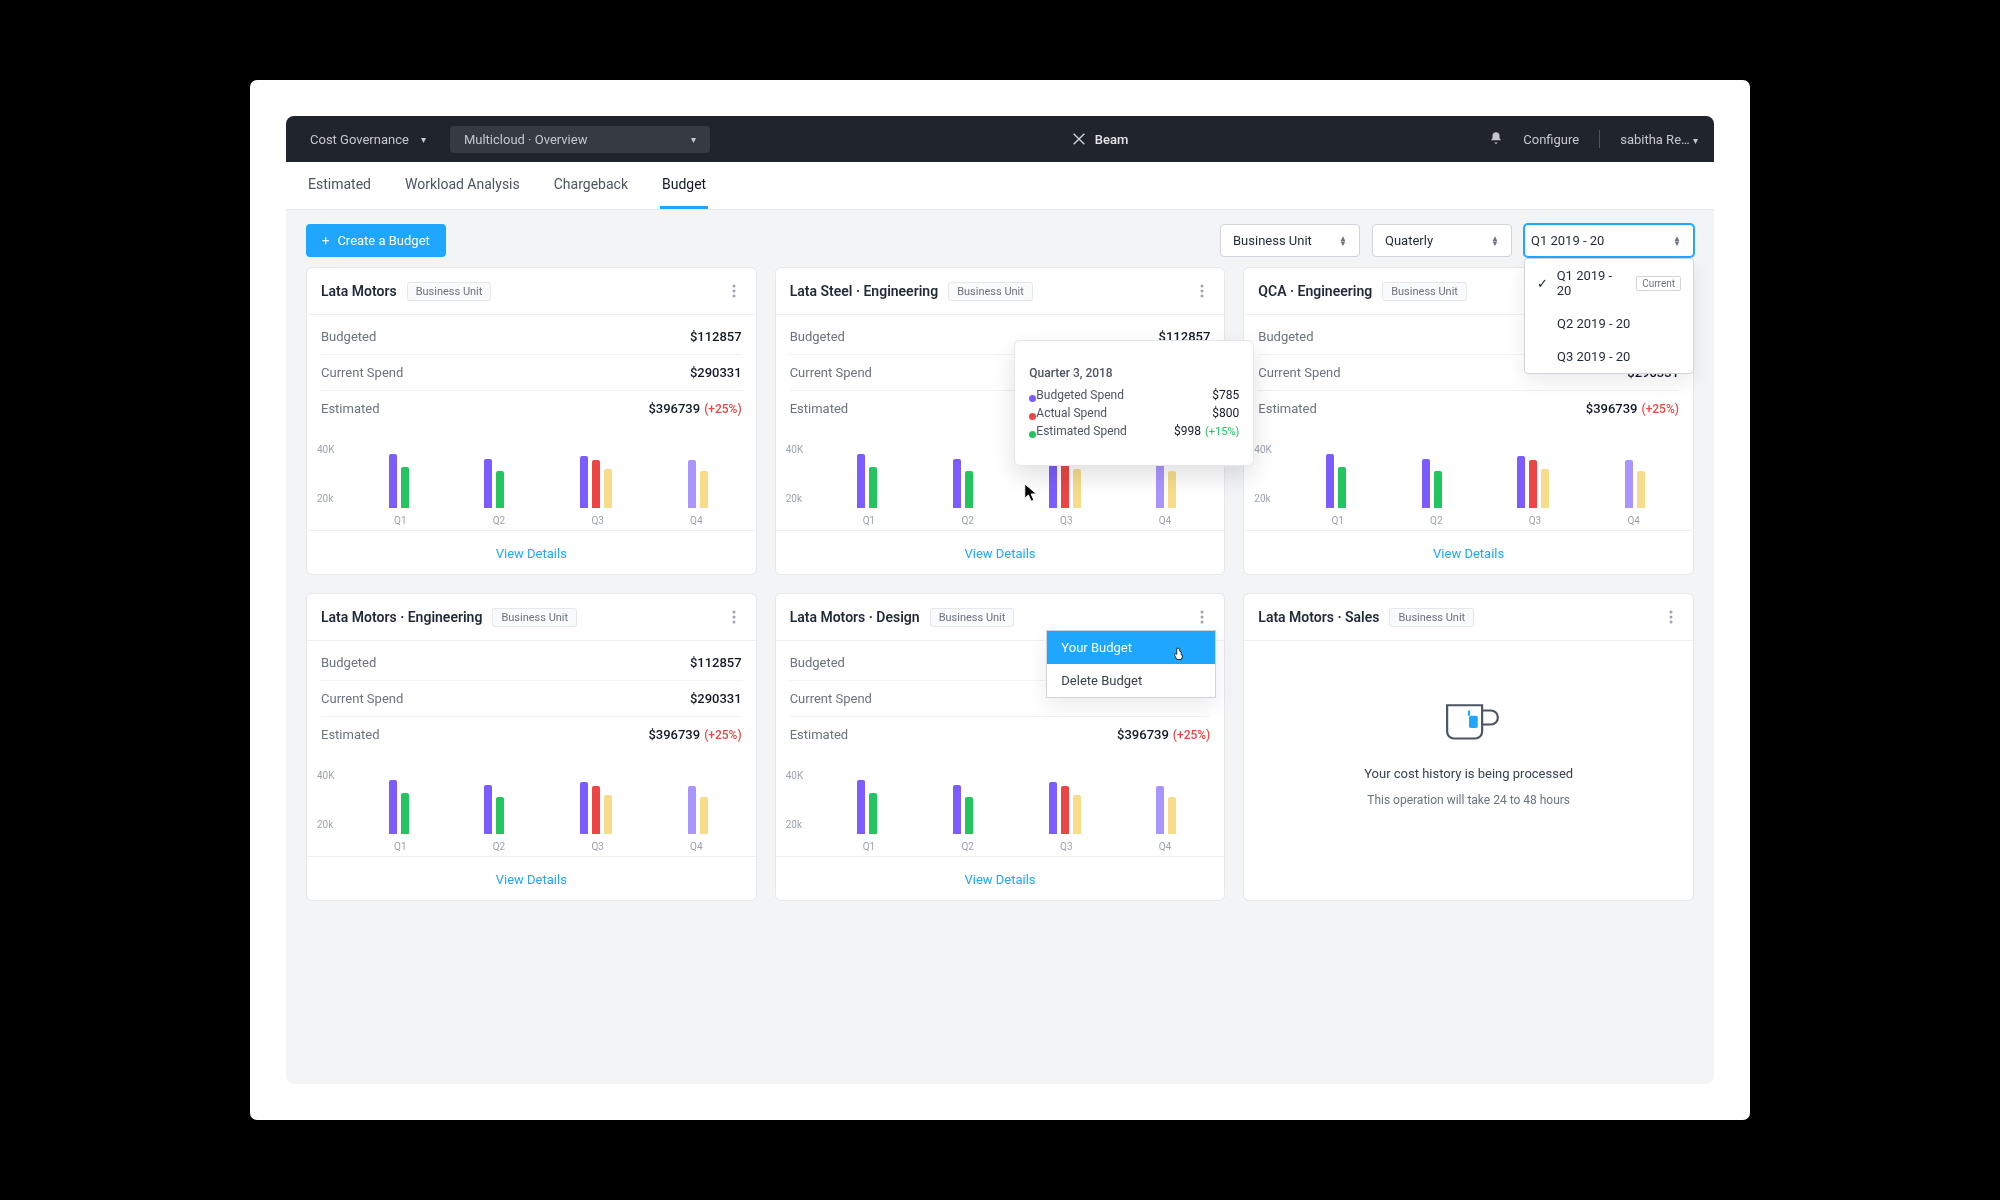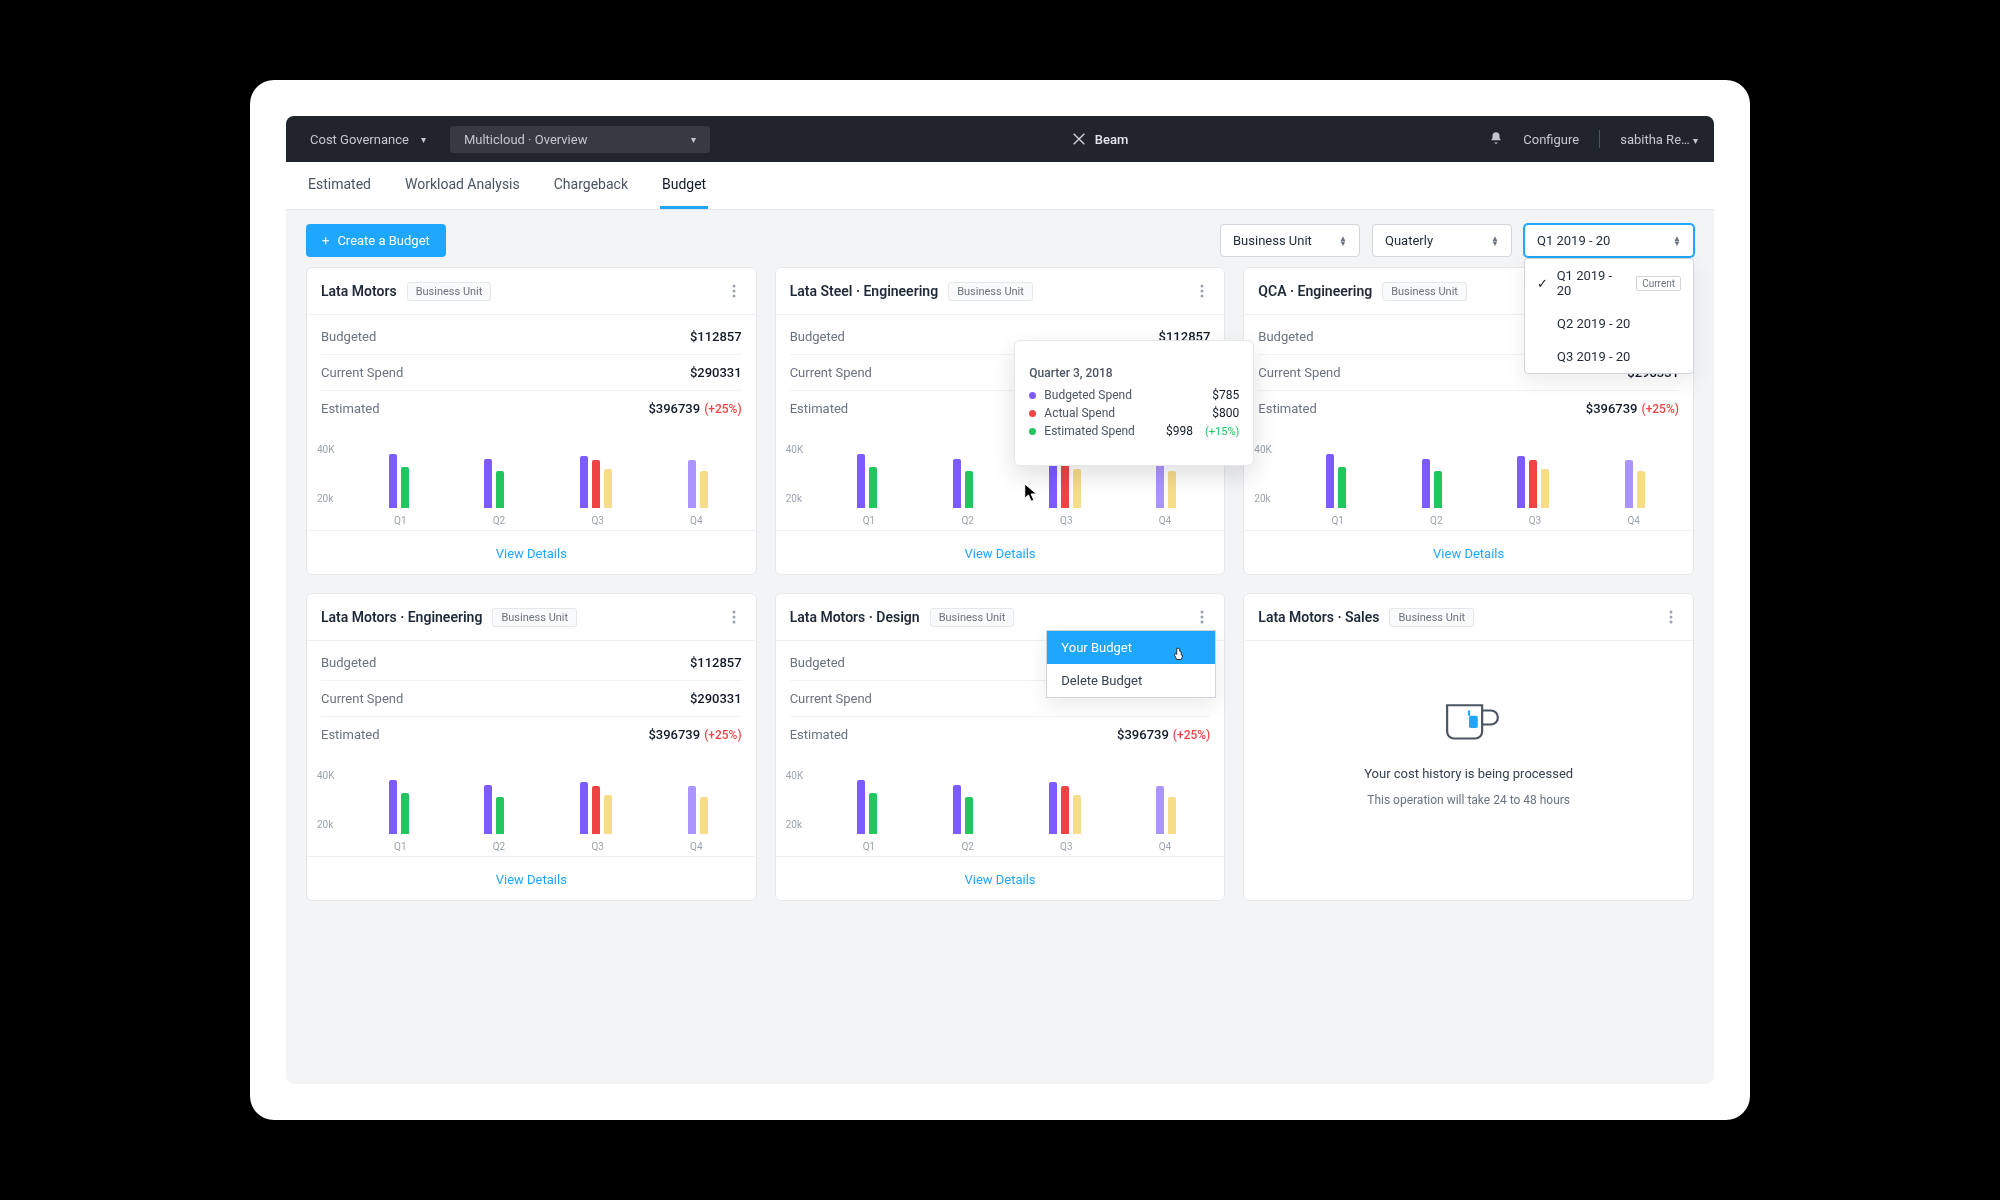--- a/index.html
+++ b/index.html
@@ -8,21 +8,21 @@
     width: 2000px;
     height: 1200px;
     display: flex;
     align-items: center;
     justify-content: center;
   }
   .device {
     width: 1500px;
     height: 1040px;
     background: #fff;
-    border-radius: 24px;
+    border-radius: 7px;
     padding: 36px;
     box-shadow: 20px 40px 40px rgba(0,0,0,.35);
     overflow: hidden;
   }
   .screen {
     width: 100%;
     height: 100%;
     background: #f3f4f6;
     border-radius: 8px;
     overflow: hidden;
@@ -121,21 +121,21 @@
     font-size: 13px;
     color: #1f2937;
     min-width: 140px;
     display: flex;
     align-items: center;
     justify-content: space-between;
     gap: 12px;
     cursor: pointer;
     position: relative;
   }
-  .sel.outlined { border-color: #1fa6ff; box-shadow: 0 0 0 1px #1fa6ff; }
+  .sel.outlined { border-color: #1fa6ff; box-shadow: 0 0 0 1px #1fa6ff; padding-left: 6px; }
   .sel .sel-chevs { display:flex; flex-direction:column; line-height:5px; font-size:8px; color:#6b7280; }
 
   
   .dropdown {
     position: absolute;
     top: 100%;
     left: -1px;
     right: -1px;
     margin-top: 2px;
     background:#fff;
@@ -251,21 +251,21 @@
     background:#fff;
     border:1px solid #e5e7eb;
     border-radius:6px;
     box-shadow: 0 10px 25px rgba(0,0,0,.12);
     padding:25px 14px;
     font-size:12px;
     width: 240px;
     z-index:25;
   }
   .tooltip h4 { font-size:12px; color:#4b5563; font-weight:500; margin-bottom:6px; }
-  .tt-row { display:flex; align-items:center; gap:8px; padding:2px 0; }
+  .tt-row { display:flex; align-items:flex-end; gap:0; padding:2px 0; }
   .dot { width:7px; height:7px; border-radius:50%; }
   .tt-row .lbl { color:#4b5563; flex:0 0 110px; }
   .tt-row .v { color:#111827; margin-left:auto; }
   .tt-row .pct { color:#22c55e; font-size:11px; margin-left:4px; }
 
   
   .ctx {
     position:absolute;
     background:#fff;
     border:1px solid #d1d5db;

